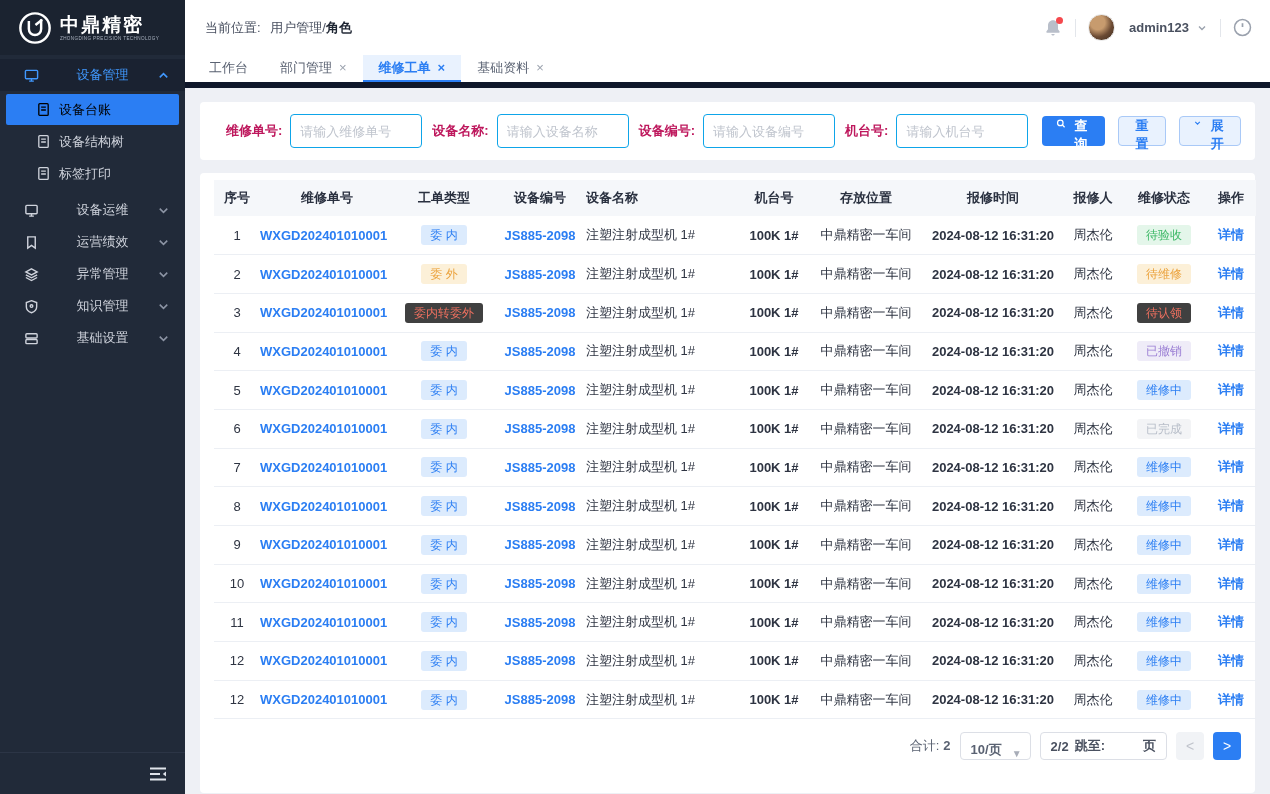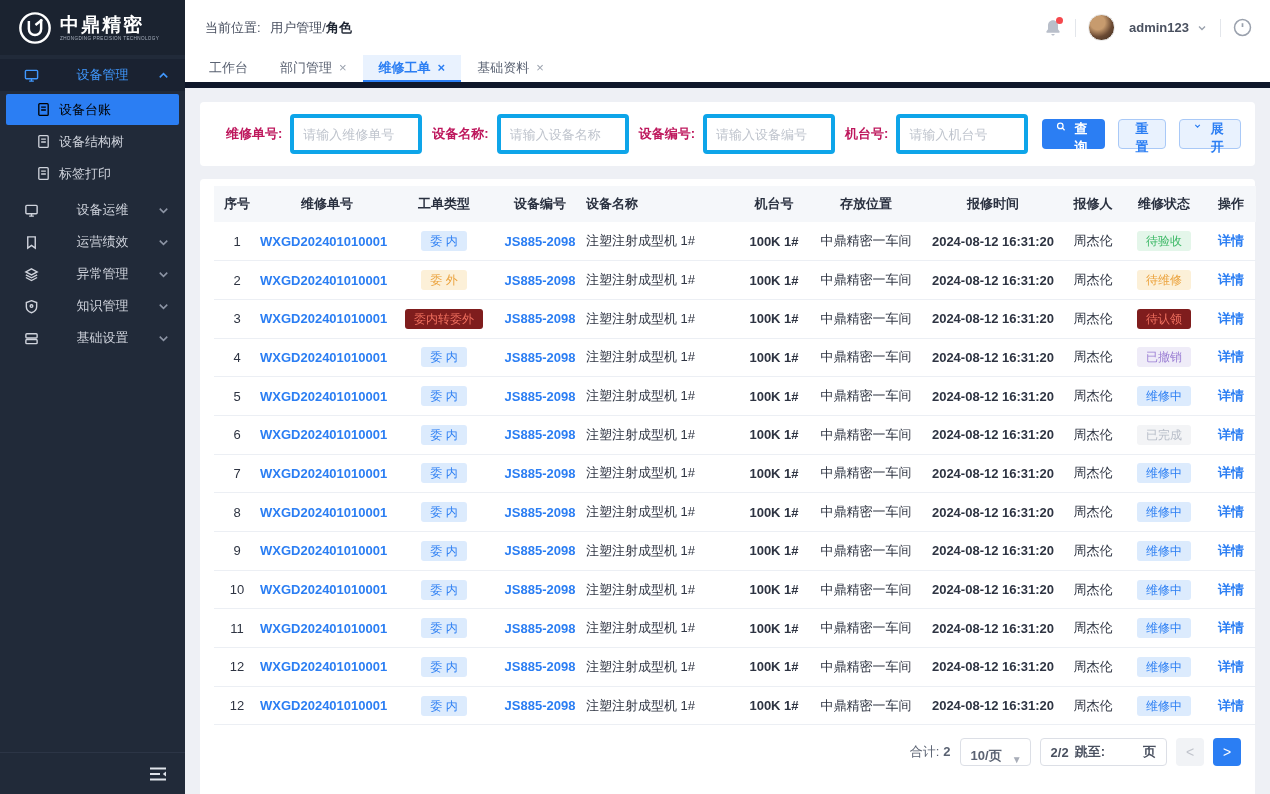--- a/index.html
+++ b/index.html
@@ -46,42 +46,42 @@
   .tab.active { color:#2b7ef3; font-weight:700; background:#e9f2fe; border-bottom-color:#2b7ef3; }
   .tab.active .tab-close { color:#2b7ef3; }
 
   .content { flex:1; padding:14px 15px; overflow:hidden; }
   .card { background:#fff; border-radius:4px; }
 
   
   .search-card { display:flex; align-items:center; padding:12px 14px 12px 26px; gap:10px; margin-bottom:13px; }
   .field { display:flex; align-items:center; gap:8px; }
   .field-label { font-weight:700; color:#be185d; white-space:nowrap; }
-  .field input { width:132px; height:30px; border:4px solid #0ea5e9; border-radius:4px; padding:16px 9px; font-size:13px; color:#333; outline:none; font-family:inherit; }
+  .field input { width:132px; height:30px; border:1px solid #0ea5e9; border-radius:4px; padding:16px 9px; font-size:13px; color:#333; outline:none; font-family:inherit; }
   .field input::placeholder { color:#bfc4cd; }
   .btns { display:flex; align-items:center; gap:13px; margin-left:4px; }
   .btn { height:30px; border-radius:4px; border:1px solid transparent; font-size:13px; font-weight:700; cursor:pointer; display:flex; align-items:flex-start; gap:5px; padding:0 13px; font-family:inherit; }
   .btn-primary { background:#2b7ef3; color:#fff; }
   .btn-light { background:#e9f2fe; color:#2b7ef3; border-color:#a9c9f7; }
 
   
   .table-card { padding:7px 14px 12px; height:620px; display:flex; flex-direction:column; }
   table { width:100%; border-collapse:collapse; table-layout:fixed; }
   thead th { background:#f5f7fa; height:36px; font-weight:700; color:#2a3140; font-size:13px; }
   tbody td { height:38.7px; border-bottom:1px solid #eceff4; font-size:13px; color:#2e3442; }
   th,td { text-align:center; white-space:nowrap; overflow:hidden; }
   .al { text-align:left; }
   .link { color:#2b7ef3; text-decoration:none; cursor:pointer; }
   .b { font-weight:700; }
   .sb { font-weight:600; }
   .col-no{width:46px}.col-order{width:134px}.col-type{width:100px}.col-devno{width:92px}.col-devname{width:152px}.col-machine{width:72px}.col-loc{width:112px}.col-time{width:142px}.col-rep{width:58px}.col-status{width:84px}.col-act{width:50px}
   .tag, .status { display:inline-block; padding:3px 9px; border-radius:3px; font-size:12px; line-height:14px; }
   .tag.blue, .status.processing { color:#2b7ef3; background:#dcebfd; }
   .tag.warning, .status.warning { color:#eba23c; background:#fcf0d8; }
-  .tag.danger, .status.danger { color:#f0705f; background:#7f1d1d;font-family:Liberation Serif, serif; }
+  .tag.danger, .status.danger { color:#f0705f; background:#404040;font-family:Liberation Serif, serif; }
   .status.success { color:#3cb866; background:#e4f6ea; }
   .status.purple { color:#9b7fd4; background:#efecf8; }
   .status.done { color:#b7bdc8; background:#f3f4f6; }
 
   
   .pagination { display:flex; align-items:center; justify-content:flex-end; gap:9px; margin-top:13px; color:#5a6272; }
   .pg-total b { color:#5a6272; margin-left:4px; font-weight:700; }
   .pg-select { height:28px; border:1px solid #dcdfe6; border-radius:4px; display:flex; align-items:flex-end; gap:10px; padding:0 8px 0 10px; color:#5a6272; font-weight:600; cursor:pointer; background:#fff; }
   .pg-select .caret { color:#a8adb8; font-size:10px; }
   .pg-jump { height:28px; border:1px solid #dcdfe6; border-radius:4px; display:flex; align-items:center; padding:0 10px; gap:6px; font-weight:600; color:#4a5160; background:#fff; }

